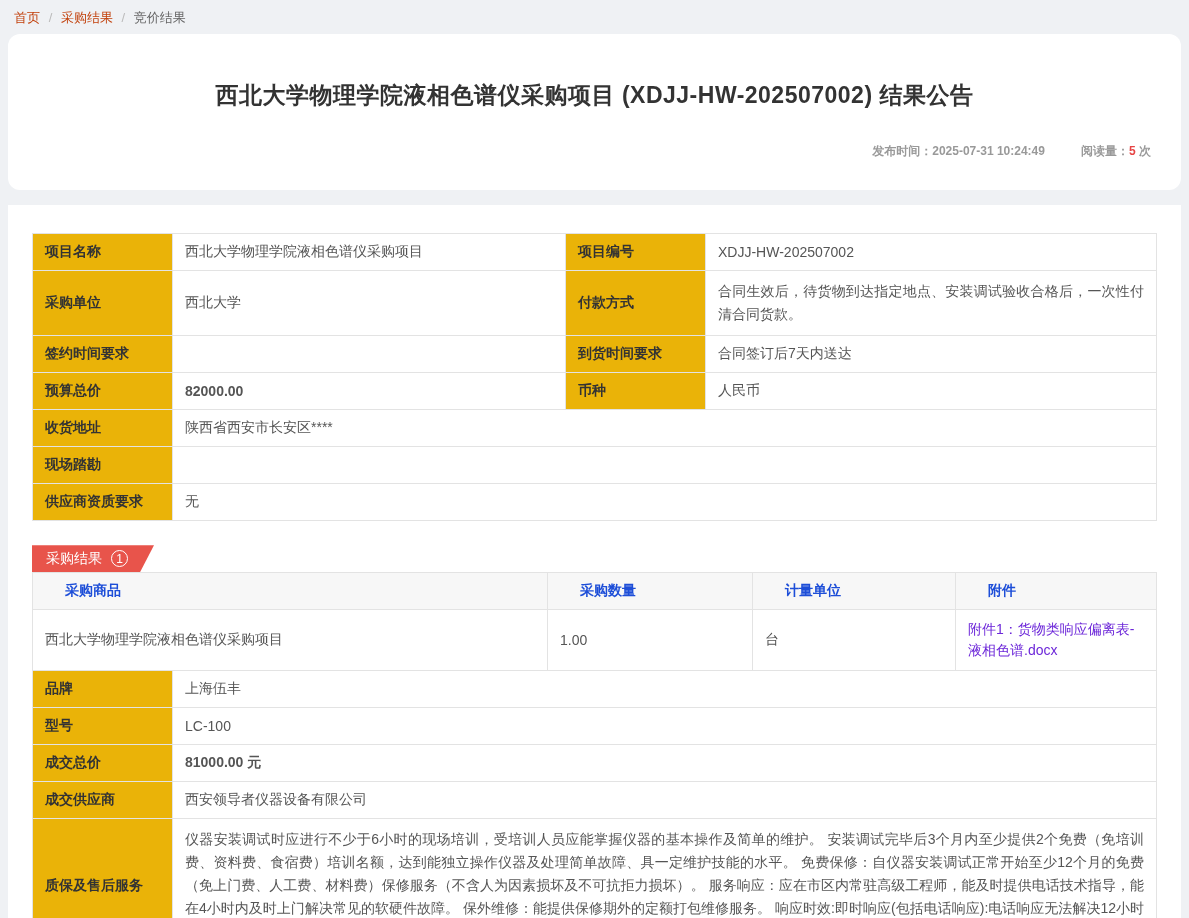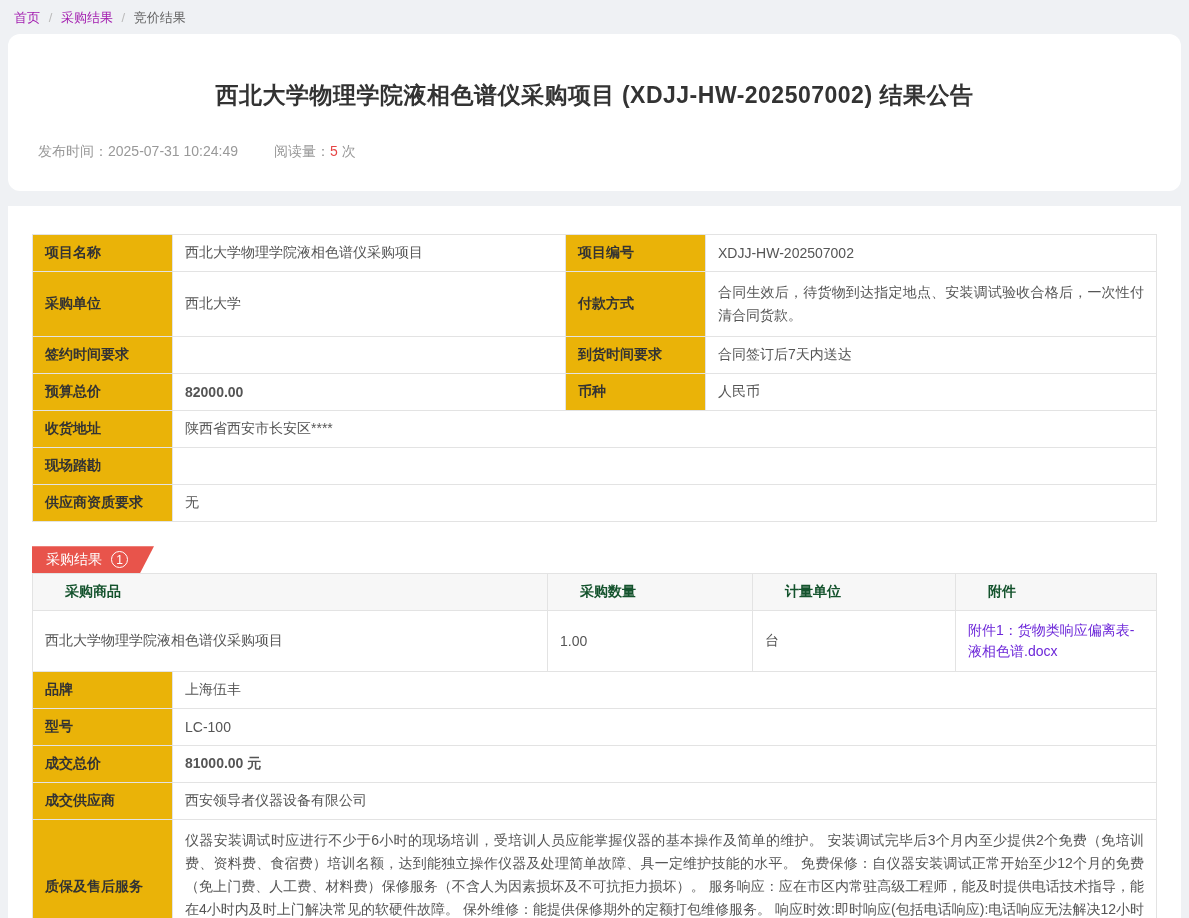--- a/index.html
+++ b/index.html
@@ -1,39 +1,39 @@
 <!DOCTYPE html>
 <html><head>
 <meta charset="utf-8">
 <style>
   * { margin:0; padding:0; box-sizing:border-box; }
   html,body { background:#eff1f4; font-family:"Liberation Sans","DejaVu Sans",sans-serif; color:#333; }
   body { width:1189px; min-height:918px; }
 
   
   .breadcrumb { padding:9px 12px 7px 12px; font-size:13px; color:#999; }
-  .bc-link { color:#a21caf; cursor:pointer; margin:0 2px; }
+  .bc-link { color:#c2410c; cursor:pointer; margin:0 2px; }
   .bc-sep { color:#bbb; margin:0 3px; }
   .bc-current { color:#666; margin:0 2px; }
 
   
   .card { background:#ffffff; margin:0 8px; }
   .title-card { padding:46px 30px 30px 30px;border-radius:12px; }
   .content-card { margin-top:15px; padding:28px 24px 48px 24px; }
 
   .page-title { text-align:center; font-size:23px; font-weight:bold; color:#333; letter-spacing:0.5px; }
-  .meta { text-align:left; margin-top:32px; font-size:14px; color:#999; }
+  .meta { text-align:right; margin-top:32px; font-size:12px; color:#999;font-weight:bold; }
   .meta-gap { display:inline-block; width:36px; }
   .red-text { color:#e64545; }
   .bold { font-weight:bold; }
 
   
   table { width:100%; border-collapse:collapse; table-layout:fixed; }
   td, th { border:1px solid #e3e3e3; padding:9px 12px; font-size:14px; vertical-align:middle; text-align:left; word-break:break-all; }
-  th { background:#f7f7f7; font-weight:bold; color:#14532d;padding-left:32px; }
+  th { background:#f7f7f7; font-weight:bold; color:#1d4ed8;padding-left:32px; }
   .label-cell { background:#eab308; font-weight:bold; color:#333; }
   .value-cell { color:#555; }
   .long-text { line-height:1.65; text-align:justify; }
 
   .c-label { width:140px; }
   .c-val1 { width:393px; }
 
   .c-goods { width:515px; }
   .c-qty { width:205px; }
   .c-unit { width:203px; }

